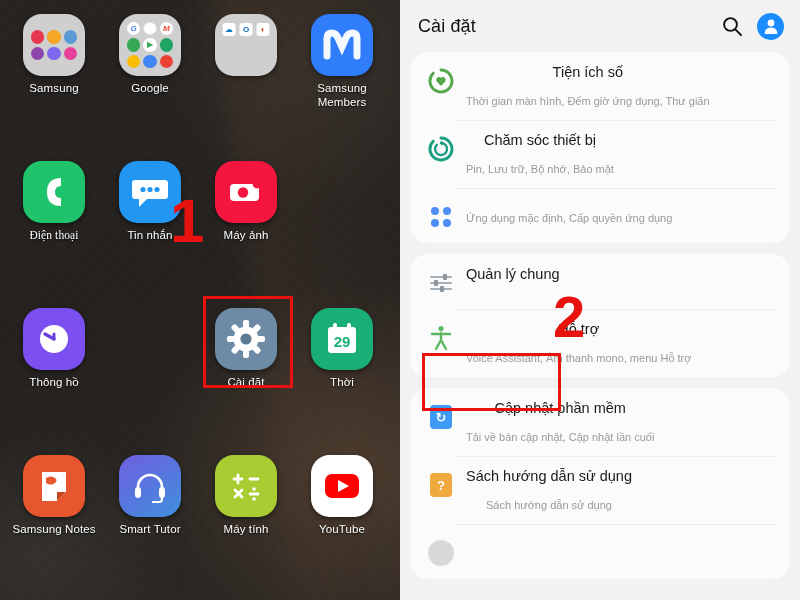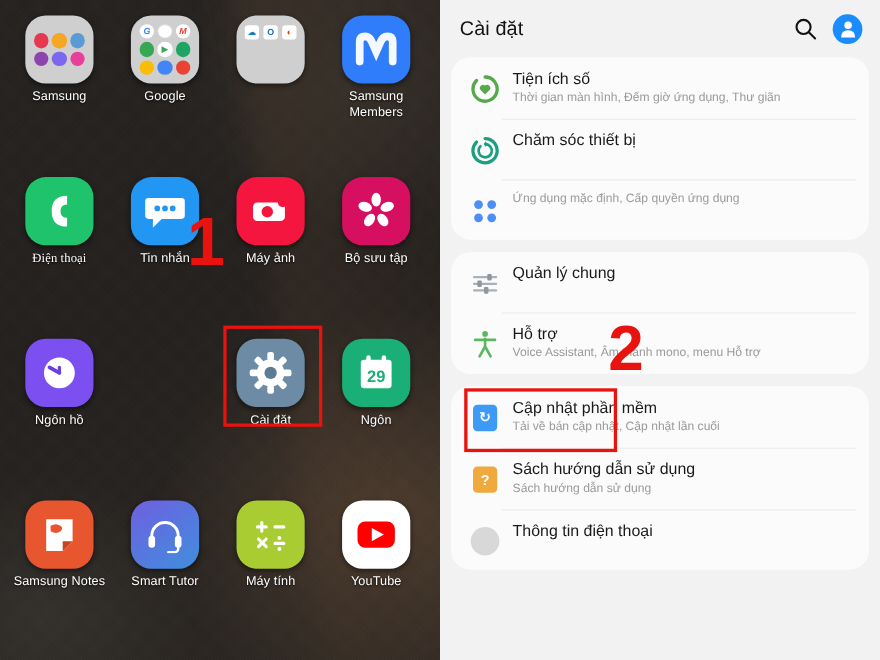--- a/index.html
+++ b/index.html
@@ -68,28 +68,28 @@
     position:relative;width:400px;height:600px;background:#f2f2f2;overflow:hidden;
   }
   .sheader{
     height:52px;display:flex;align-items:center;padding:0 16px 0 18px;background:#f2f2f2;
   }
   .stitle{font-size:18px;color:#111;flex:1;letter-spacing:.1px;}
   .sicon-search{width:26px;height:26px;display:flex;align-items:center;justify-content:center;margin-right:12px;}
   .avatar{width:27px;height:27px;border-radius:50%;background:#1a8cff;
           display:flex;align-items:center;justify-content:center;}
   .card{background:#fbfbfb;border-radius:18px;margin:0 10px 11px 10px;overflow:hidden;}
-  .row{display:flex;align-items:flex-start;padding:11px 14px 11px 16px;position:relative;}
+  .row{display:flex;align-items:flex-start;padding:11px 14px 11px 16px;position:relative;text-align:center;}
   .row + .row:before{
     content:"";position:absolute;left:46px;right:12px;top:0;height:1px;background:#ececec;
   }
   .ricon{width:30px;min-width:30px;height:30px;display:flex;align-items:center;justify-content:center;margin-top:3px;}
   .rtext{padding-left:10px;}
   .rtitle{font-size:14.5px;color:#1a1a1a;line-height:19px;}
-  .rsub{font-size:11px;color:#9a9a9a;line-height:15px;margin-top:0;}
+  .rsub{font-size:11px;color:#9a9a9a;line-height:15px;margin-top:12px;}
   .fourdots{display:grid;grid-template-columns:repeat(2,1fr);gap:4px;}
   .fourdots i{display:block;width:8px;height:8px;border-radius:50%;background:#4d8ef7;}
   .sliders{width:22px;height:16px;position:relative;}
   .sliders i{position:absolute;left:0;right:0;height:2px;background:#a8b0b8;border-radius:2px;}
   .sliders i:nth-child(1){top:1px;}
   .sliders i:nth-child(2){top:7px;}
   .sliders i:nth-child(3){top:13px;}
   .sliders b{position:absolute;width:4px;height:6px;background:#8e979f;border-radius:1px;}
   .sliders b:nth-of-type(1){top:-1px;left:13px;}
   .sliders b:nth-of-type(2){top:5px;left:4px;}
@@ -183,45 +183,30 @@
           <svg width="38" height="30" viewBox="0 0 38 30">
             <rect x="3" y="7" width="29" height="17" rx="4" fill="#fff"></rect>
             <circle cx="16" cy="15.5" r="5.2" fill="#f5163f"></circle>
             <circle cx="30" cy="7" r="4.4" fill="#f5163f"></circle>
             <circle cx="30" cy="7" r="3" fill="#fff" opacity="0"></circle>
           </svg>
         </div>
         <div class="applabel">Máy ảnh</div>
       </div>
 
-      <div class="app" style="left:296px;top:161px;">
-        <div class="appicon sq" style="background:#d60f60;">
-          <svg width="36" height="36" viewBox="0 0 36 36">
-            <g fill="#fff">
-              <ellipse cx="18" cy="7.5" rx="4.3" ry="6.3"></ellipse>
-              <ellipse cx="28" cy="14" rx="4.3" ry="6.3" transform="rotate(72 28 14)"></ellipse>
-              <ellipse cx="24" cy="26" rx="4.3" ry="6.3" transform="rotate(144 24 26)"></ellipse>
-              <ellipse cx="12" cy="26" rx="4.3" ry="6.3" transform="rotate(216 12 26)"></ellipse>
-              <ellipse cx="8" cy="14" rx="4.3" ry="6.3" transform="rotate(288 8 14)"></ellipse>
-            </g>
-            <circle cx="18" cy="18" r="3.1" fill="#d60f60"></circle>
-          </svg>
-        </div>
-        <div class="applabel">Bộ sưu tập</div>
-      </div>
 
       <div class="app" style="left:8px;top:308px;">
         <div class="appicon sq" style="background:#7b4ff0;">
           <svg width="36" height="36" viewBox="0 0 36 36">
             <circle cx="18" cy="18" r="14" fill="#fff"></circle>
             <path d="M18 18 L9 13" stroke="#6a3fe0" stroke-width="3.4" stroke-linecap="round"></path>
             <path d="M18 18 L18 13" stroke="#6a3fe0" stroke-width="3" stroke-linecap="round"></path>
           </svg>
         </div>
-        <div class="applabel">Ngôn hồ</div>
+        <div class="applabel">Thông hồ</div>
       </div>
 
 
       <div class="app" style="left:200px;top:308px;">
         <div class="appicon sq" style="background:#6d8ba4;">
           <svg width="40" height="40" viewBox="0 0 40 40">
             <g fill="#ffffff">
               <circle cx="20" cy="20" r="12.5"></circle>
               <g>
                 <rect x="17" y="1" width="6" height="8" rx="2"></rect>
@@ -242,21 +227,21 @@
 
       <div class="app" style="left:296px;top:308px;">
         <div class="appicon sq" style="background:#1aaf76;">
           <svg width="34" height="36" viewBox="0 0 34 36">
             <rect x="3" y="6" width="28" height="26" rx="3" fill="#fff"></rect>
             <rect x="8" y="2" width="4" height="8" rx="2" fill="#fff"></rect>
             <rect x="22" y="2" width="4" height="8" rx="2" fill="#fff"></rect>
             <text x="17" y="26" font-size="15" font-weight="bold" fill="#1aaf76" text-anchor="middle" font-family="Liberation Sans, sans-serif">29</text>
           </svg>
         </div>
-        <div class="applabel">Ngôn</div>
+        <div class="applabel">Thời</div>
       </div>
 
       <div class="app" style="left:8px;top:455px;">
         <div class="appicon sq" style="background:#e8562f;">
           <svg width="32" height="34" viewBox="0 0 32 34">
             <path d="M4 3 h24 v20 l-9 9 h-15 z" fill="#fff"></path>
             <path d="M28 23 l-9 9 v-9 z" fill="#c4451f"></path>
             <path d="M8 9 q5 -3 9 0 q3 2 0 5 q-4 3 -9 0 z" fill="#e8562f"></path>
           </svg>
         </div>
@@ -341,20 +326,21 @@
       <div class="row">
         <div class="ricon">
           <svg width="26" height="26" viewBox="0 0 26 26">
             <path d="M13 2 a11 11 0 1 1 -7.8 3.2" stroke="#1aa080" stroke-width="3" fill="none" stroke-linecap="round"></path>
             <path d="M13 7 a6 6 0 1 1 -4.2 1.8" stroke="#1aa080" stroke-width="2.4" fill="none" stroke-linecap="round"></path>
             <path d="M13 4.5 l3 2.6 l-3 2.6 z" fill="#1aa080"></path>
           </svg>
         </div>
         <div class="rtext">
           <div class="rtitle">Chăm sóc thiết bị</div>
+          <div class="rsub">Pin, Lưu trữ, Bộ nhớ, Bảo mật</div>
         </div>
       </div>
       <div class="row">
         <div class="ricon">
           <div class="fourdots">
             <i></i>
               <i></i>
             <i></i>
               <i></i>
           </div>
@@ -412,23 +398,20 @@
         </div>
         <div class="rtext">
           <div class="rtitle">Sách hướng dẫn sử dụng</div>
           <div class="rsub">Sách hướng dẫn sử dụng</div>
         </div>
       </div>
       <div class="row">
         <div class="ricon">
           <div class="graycircle"></div>
         </div>
-        <div class="rtext">
-          <div class="rtitle">Thông tin điện thoại</div>
-        </div>
       </div>
     </div>
 
     <div class="redbox" style="left:22px;top:353px;width:133px;height:52px;"></div>
     <div class="rednum" style="left:153px;top:288px;font-size:58px;">2</div>
   </div>
 
 </div>
 
 </body></html>

